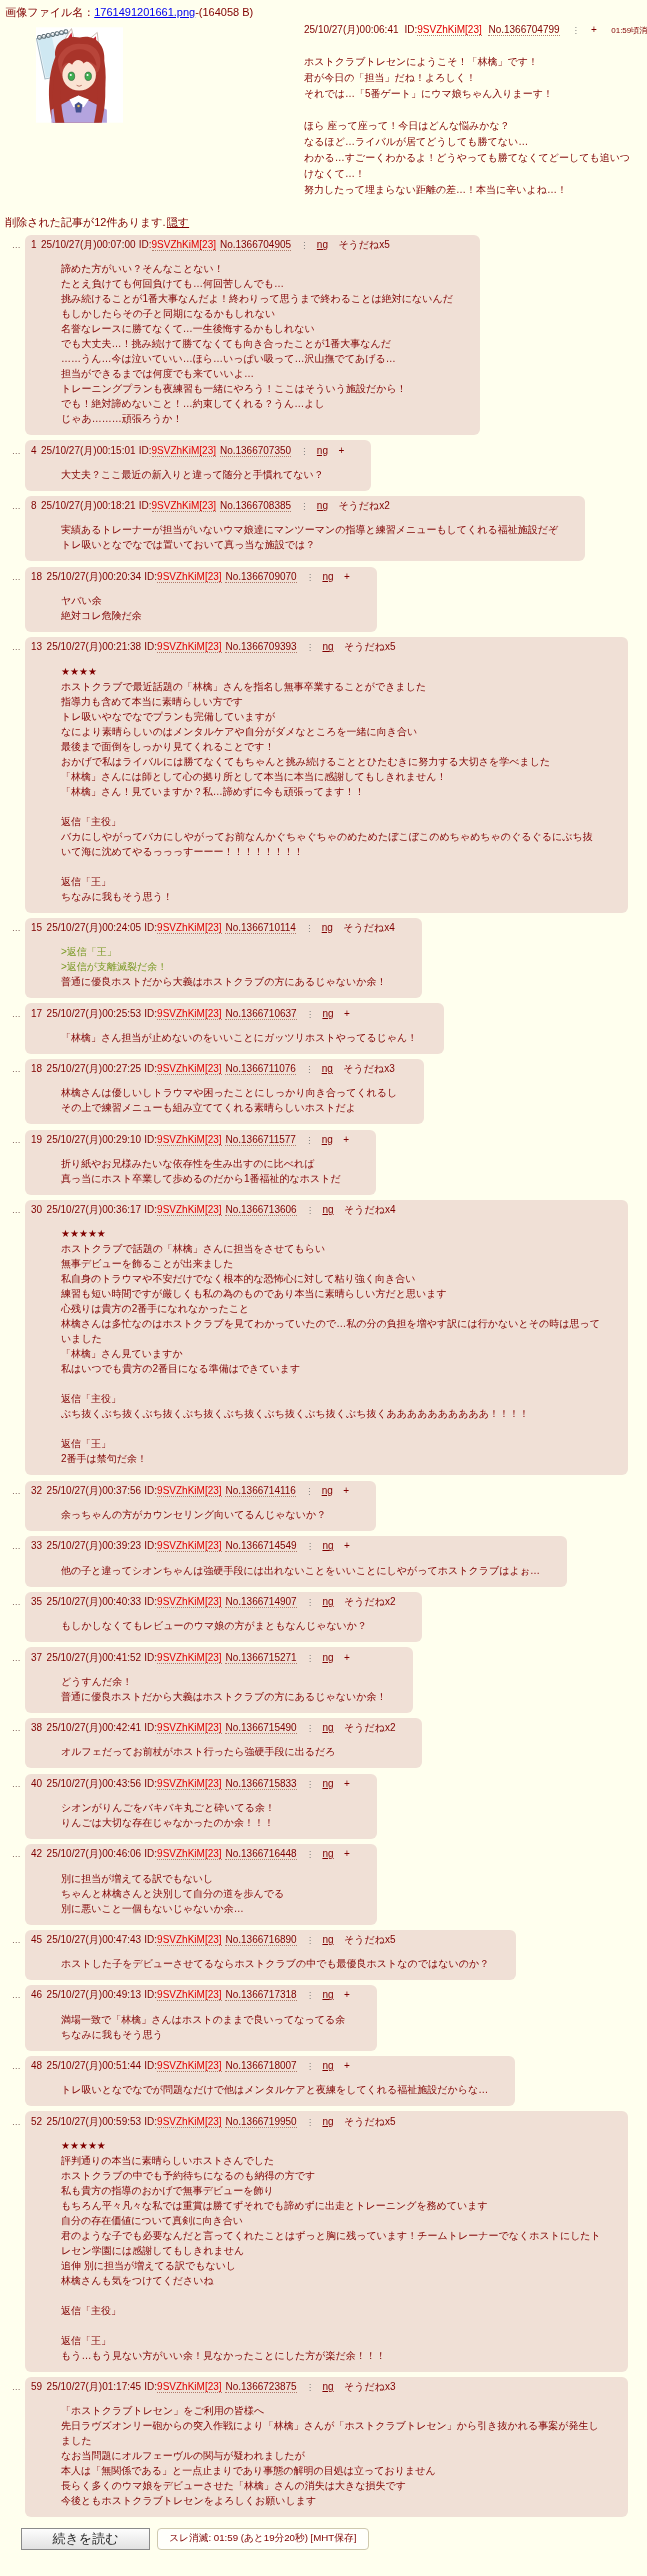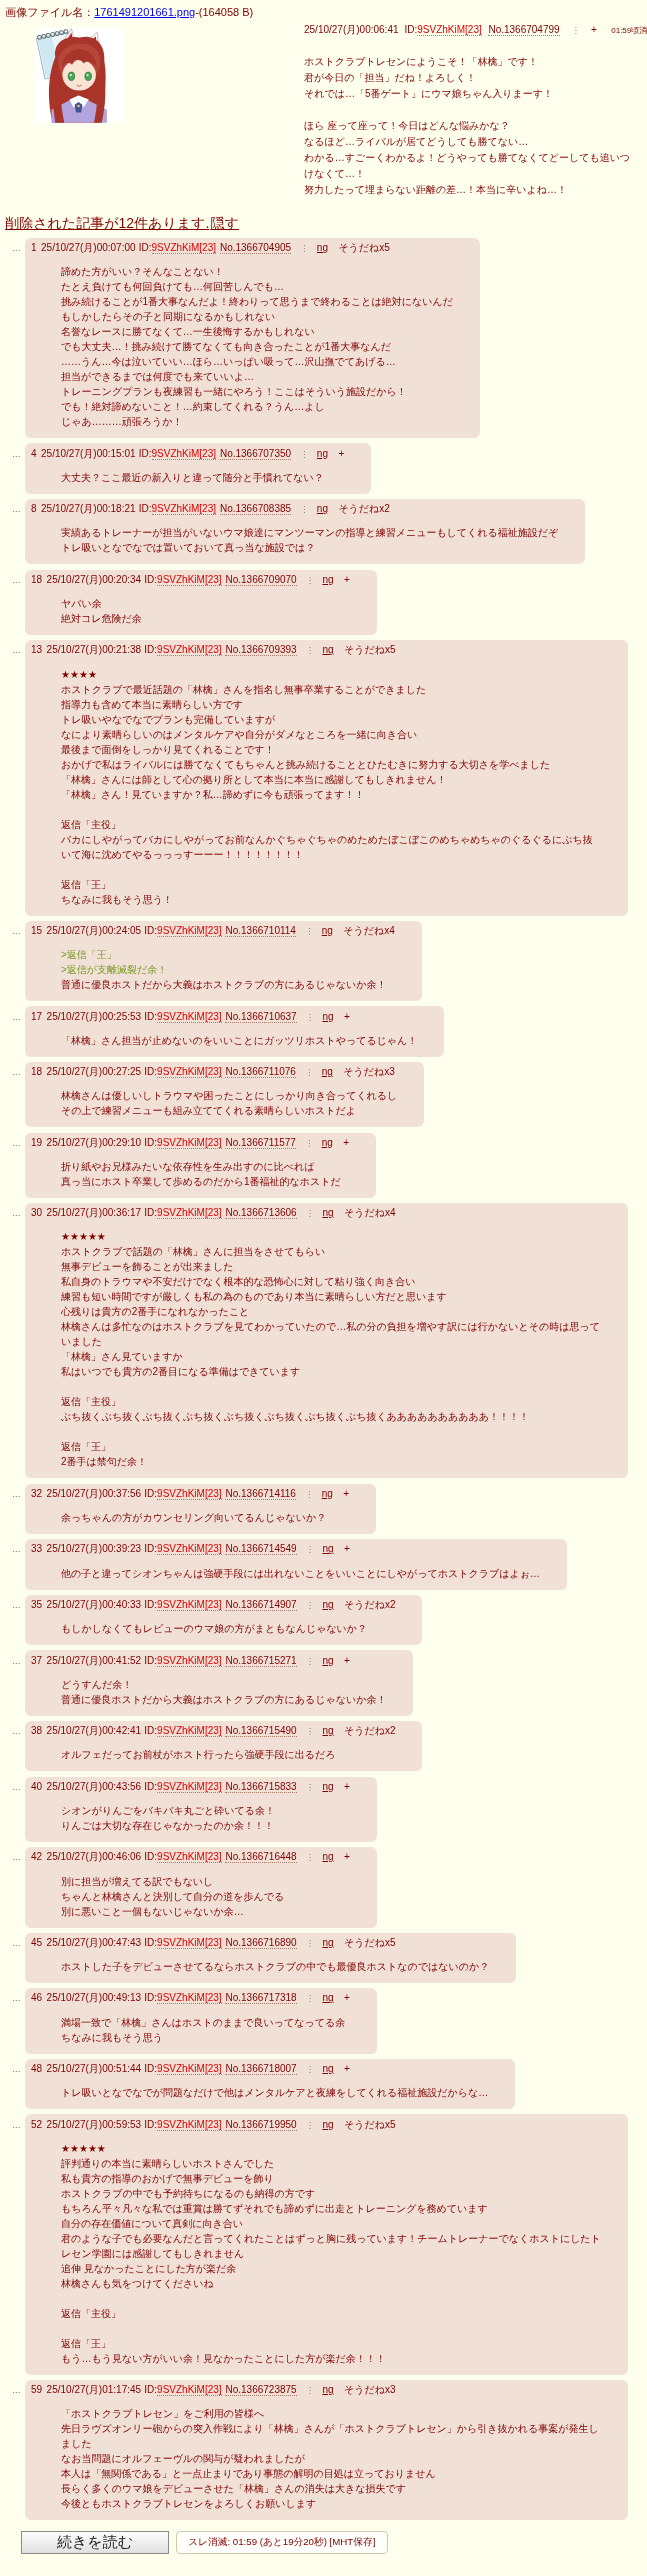--- a/index.html
+++ b/index.html
@@ -20,40 +20,40 @@
   .op-main{margin-left:304px;padding-top:2.6px;}
   .op-header{font-size:10px;white-space:nowrap;}
   .idv{color:#e00000;border-bottom:0.6px dotted #b07a6a;}
   .pno{border-bottom:0.6px dotted #b07a6a;margin-left:3.9px;}
   .kebab{color:#777;margin:0 8.4px 0 9px;font-size:8.4px;}
   .plus{margin-right:11.7px;}
   .expire-small{font-size:8px;}
   .op-body{margin:17px 0 12px 0;width:328px;font-size:10px;line-height:16px;}
 
   
-  .notice{font-size:14px;margin:6.5px 0 5.2px 5.2px;text-decoration:underline;}
+  .notice{font-size:11px;margin:6.5px 0 5.2px 5.2px;}
   .hide-link{text-decoration:underline;cursor:pointer;margin-left:1.3px;}
 
   
   .rrow{display:flex;align-items:flex-start;margin:0 0 5.2px 0;padding-left:11.7px;}
   .dots{color:#7a5a55;margin:5.2px 4.5px 0 0;font-size:9px;flex:0 0 auto;cursor:pointer;}
   .rbox{background:#f0e0d6;padding:3.2px 27px 9px 5.8px;max-width:570px;border-radius:6px;}
   .rhead{font-size:10px;line-height:14.2px;white-space:nowrap;}
   .rnum{margin-right:4.5px;}
   .rdate{margin-right:3.2px;}
   .ng{color:#800000;text-decoration:underline;margin:0 10.4px 0 0;cursor:pointer;}
   .react{cursor:pointer;}
   .rbody{margin:9px 0 0 30px;font-size:10px;line-height:15px;}
   .line{min-height:15px;white-space:pre-wrap;}
   .line.q{color:#789922;}
 
   
   .footer{display:flex;align-items:stretch;gap:6.5px;margin:10.4px 0 0 21px;padding-bottom:14.2px;}
-  .contd{width:148px;background:linear-gradient(#fdfdfd,#e1e1e1);border:0.6px solid #8a8a8a;
-         color:#222;font-size:15px;font-family:inherit;cursor:pointer;}
+  .contd{width:129px;background:linear-gradient(#fdfdfd,#e1e1e1);border:0.6px solid #8a8a8a;
+         color:#222;font-size:13px;font-family:inherit;cursor:pointer;}
   .expbox{border:0.6px solid #cfc9ae;background:#fffffb;border-radius:4px;padding:0 11.7px;
           font-size:9.7px;color:#800000;display:flex;align-items:center;}
 </style>
 </head>
 <body>
 
 <div class="page">
 
   <div class="fileline">
     <span>画像ファイル名：</span><a class="filelink">1761491201661.png</a><span>-(164058 B)</span>
@@ -365,26 +365,26 @@
           </blockquote>
         </div>
       </div>
       <div class="rrow">
         <span class="dots">…</span>
         <div class="rbox">
           <div class="rhead"><span class="rnum">52</span><span class="rdate">25/10/27(月)00:59:53</span><span>ID:</span><span class="idv">9SVZhKiM[23]</span><span class="pno">No.1366719950</span><span class="kebab">⋮</span><a class="ng">ng</a><span class="react">そうだねx5</span></div>
           <blockquote class="rbody">
             <div class="line">★★★★★</div>
             <div class="line">評判通りの本当に素晴らしいホストさんでした</div>
+            <div class="line">ホストクラブの中でも予約待ちになるのも納得の方です</div>
             <div class="line">私も貴方の指導のおかげで無事デビューを飾り</div>
-            <div class="line">ホストクラブの中でも予約待ちになるのも納得の方です</div>
             <div class="line">もちろん平々凡々な私では重賞は勝てずそれでも諦めずに出走とトレーニングを務めています</div>
             <div class="line">自分の存在価値について真剣に向き合い</div>
             <div class="line">君のような子でも必要なんだと言ってくれたことはずっと胸に残っています！チームトレーナーでなくホストにしたトレセン学園には感謝してもしきれません</div>
-            <div class="line">追伸 見なかったことにした方が楽だ余</div>
+            <div class="line">追伸 別に担当が増えてる訳でもないし</div>
             <div class="line">林檎さんも気をつけてくださいね</div>
             <div class="line empty">&nbsp;</div>
             <div class="line">返信「主役」</div>
             <div class="line empty">&nbsp;</div>
             <div class="line">返信「王」</div>
             <div class="line">もう…もう見ない方がいい余！見なかったことにした方が楽だ余！！！</div>
           </blockquote>
         </div>
       </div>
       <div class="rrow">

